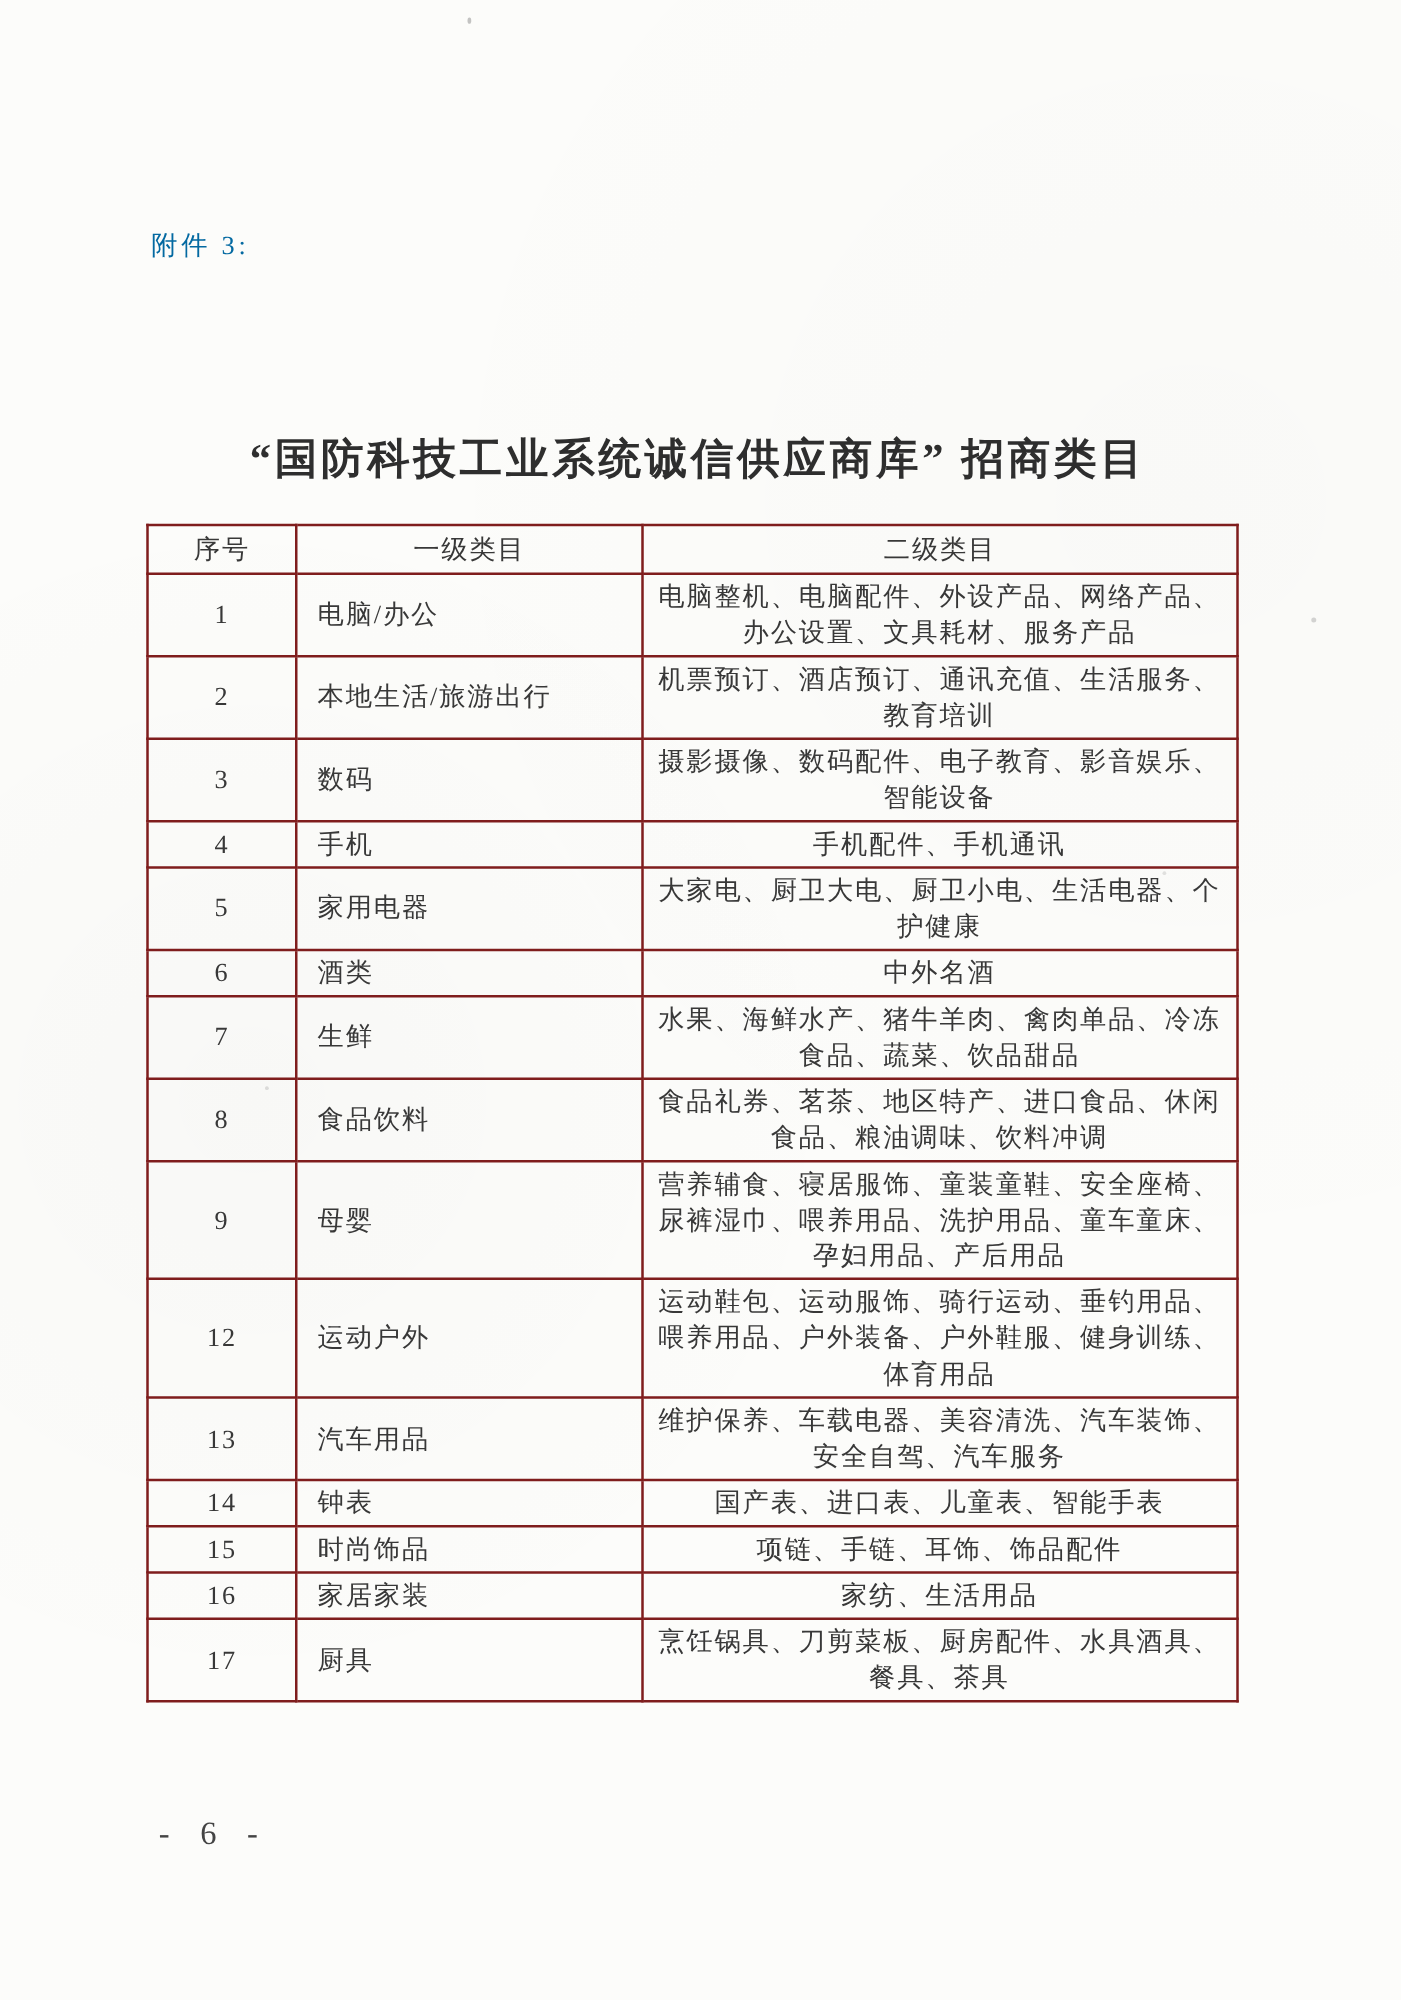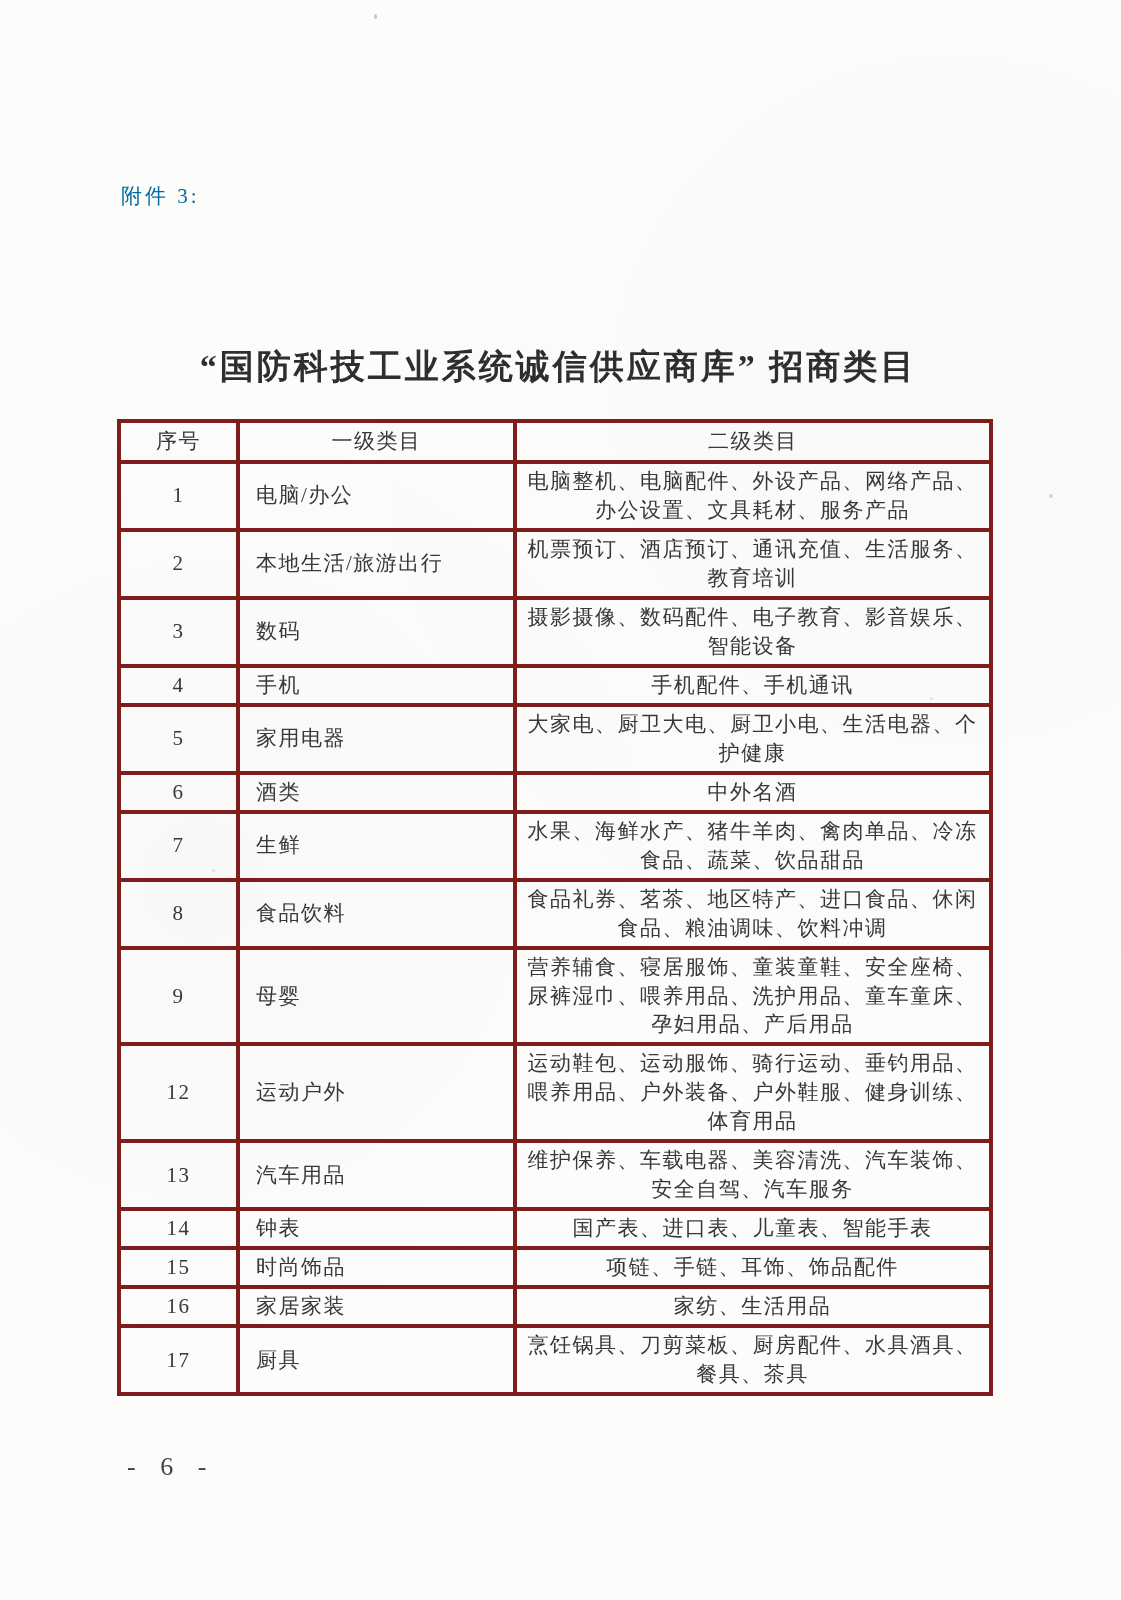--- a/index.html
+++ b/index.html
@@ -47,21 +47,21 @@
     top: 419px;
     width: 872px;
   }
 
   table.cat-table {
     width: 100%;
     border-collapse: collapse;
     table-layout: fixed;
   }
   .cat-table th, .cat-table td {
-    border: 4px solid #7f1d1d;
+    border: 2px solid #7f1d1d;
     font-weight: normal;
     font-size: 21px;
     letter-spacing: 1.5px;
     line-height: 1.38;
     color: #383838;
     vertical-align: middle;
     background: transparent;
   }
   .cat-table th {
     text-align: center;

